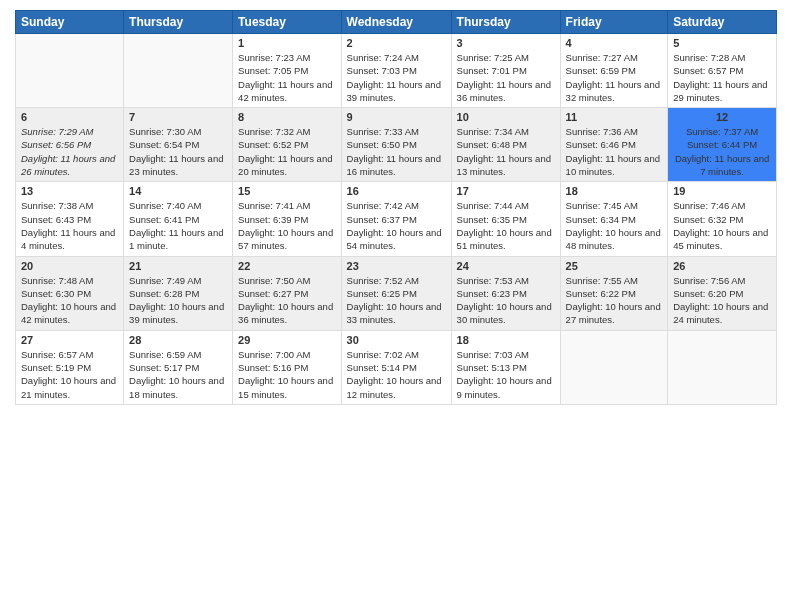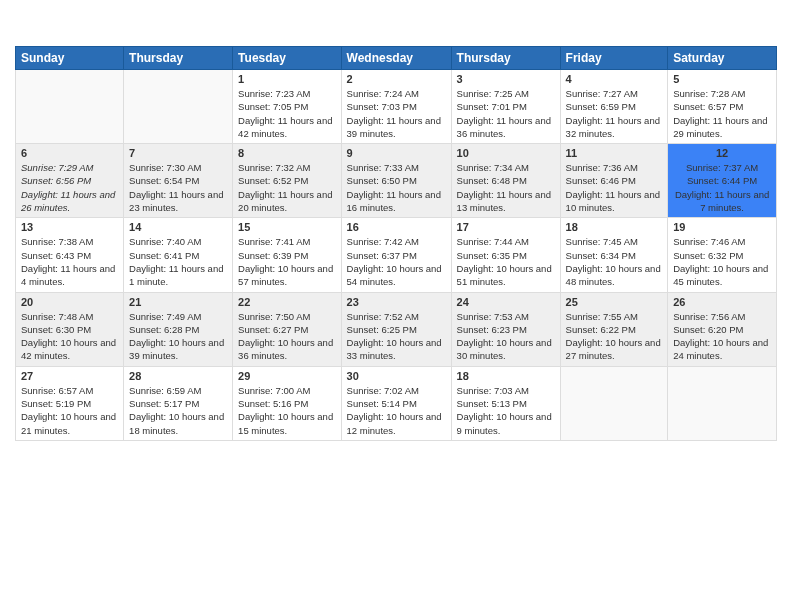--- a/index.html
+++ b/index.html
@@ -54,21 +54,20 @@
       color: #333;
       line-height: 1.1;
     }
     .location {
       font-size: 14px;
       color: #555;
     }
     .calendar {
       width: 100%;
       border-collapse: collapse;
-      margin-top: 36px;
     }
     .calendar th {
       background-color: #2a6db5;
       color: white;
       text-align: left;
       padding: 4px 5px;
       font-size: 12px;
       border: 1px solid #1a5a9a;
     }
     .calendar td {

